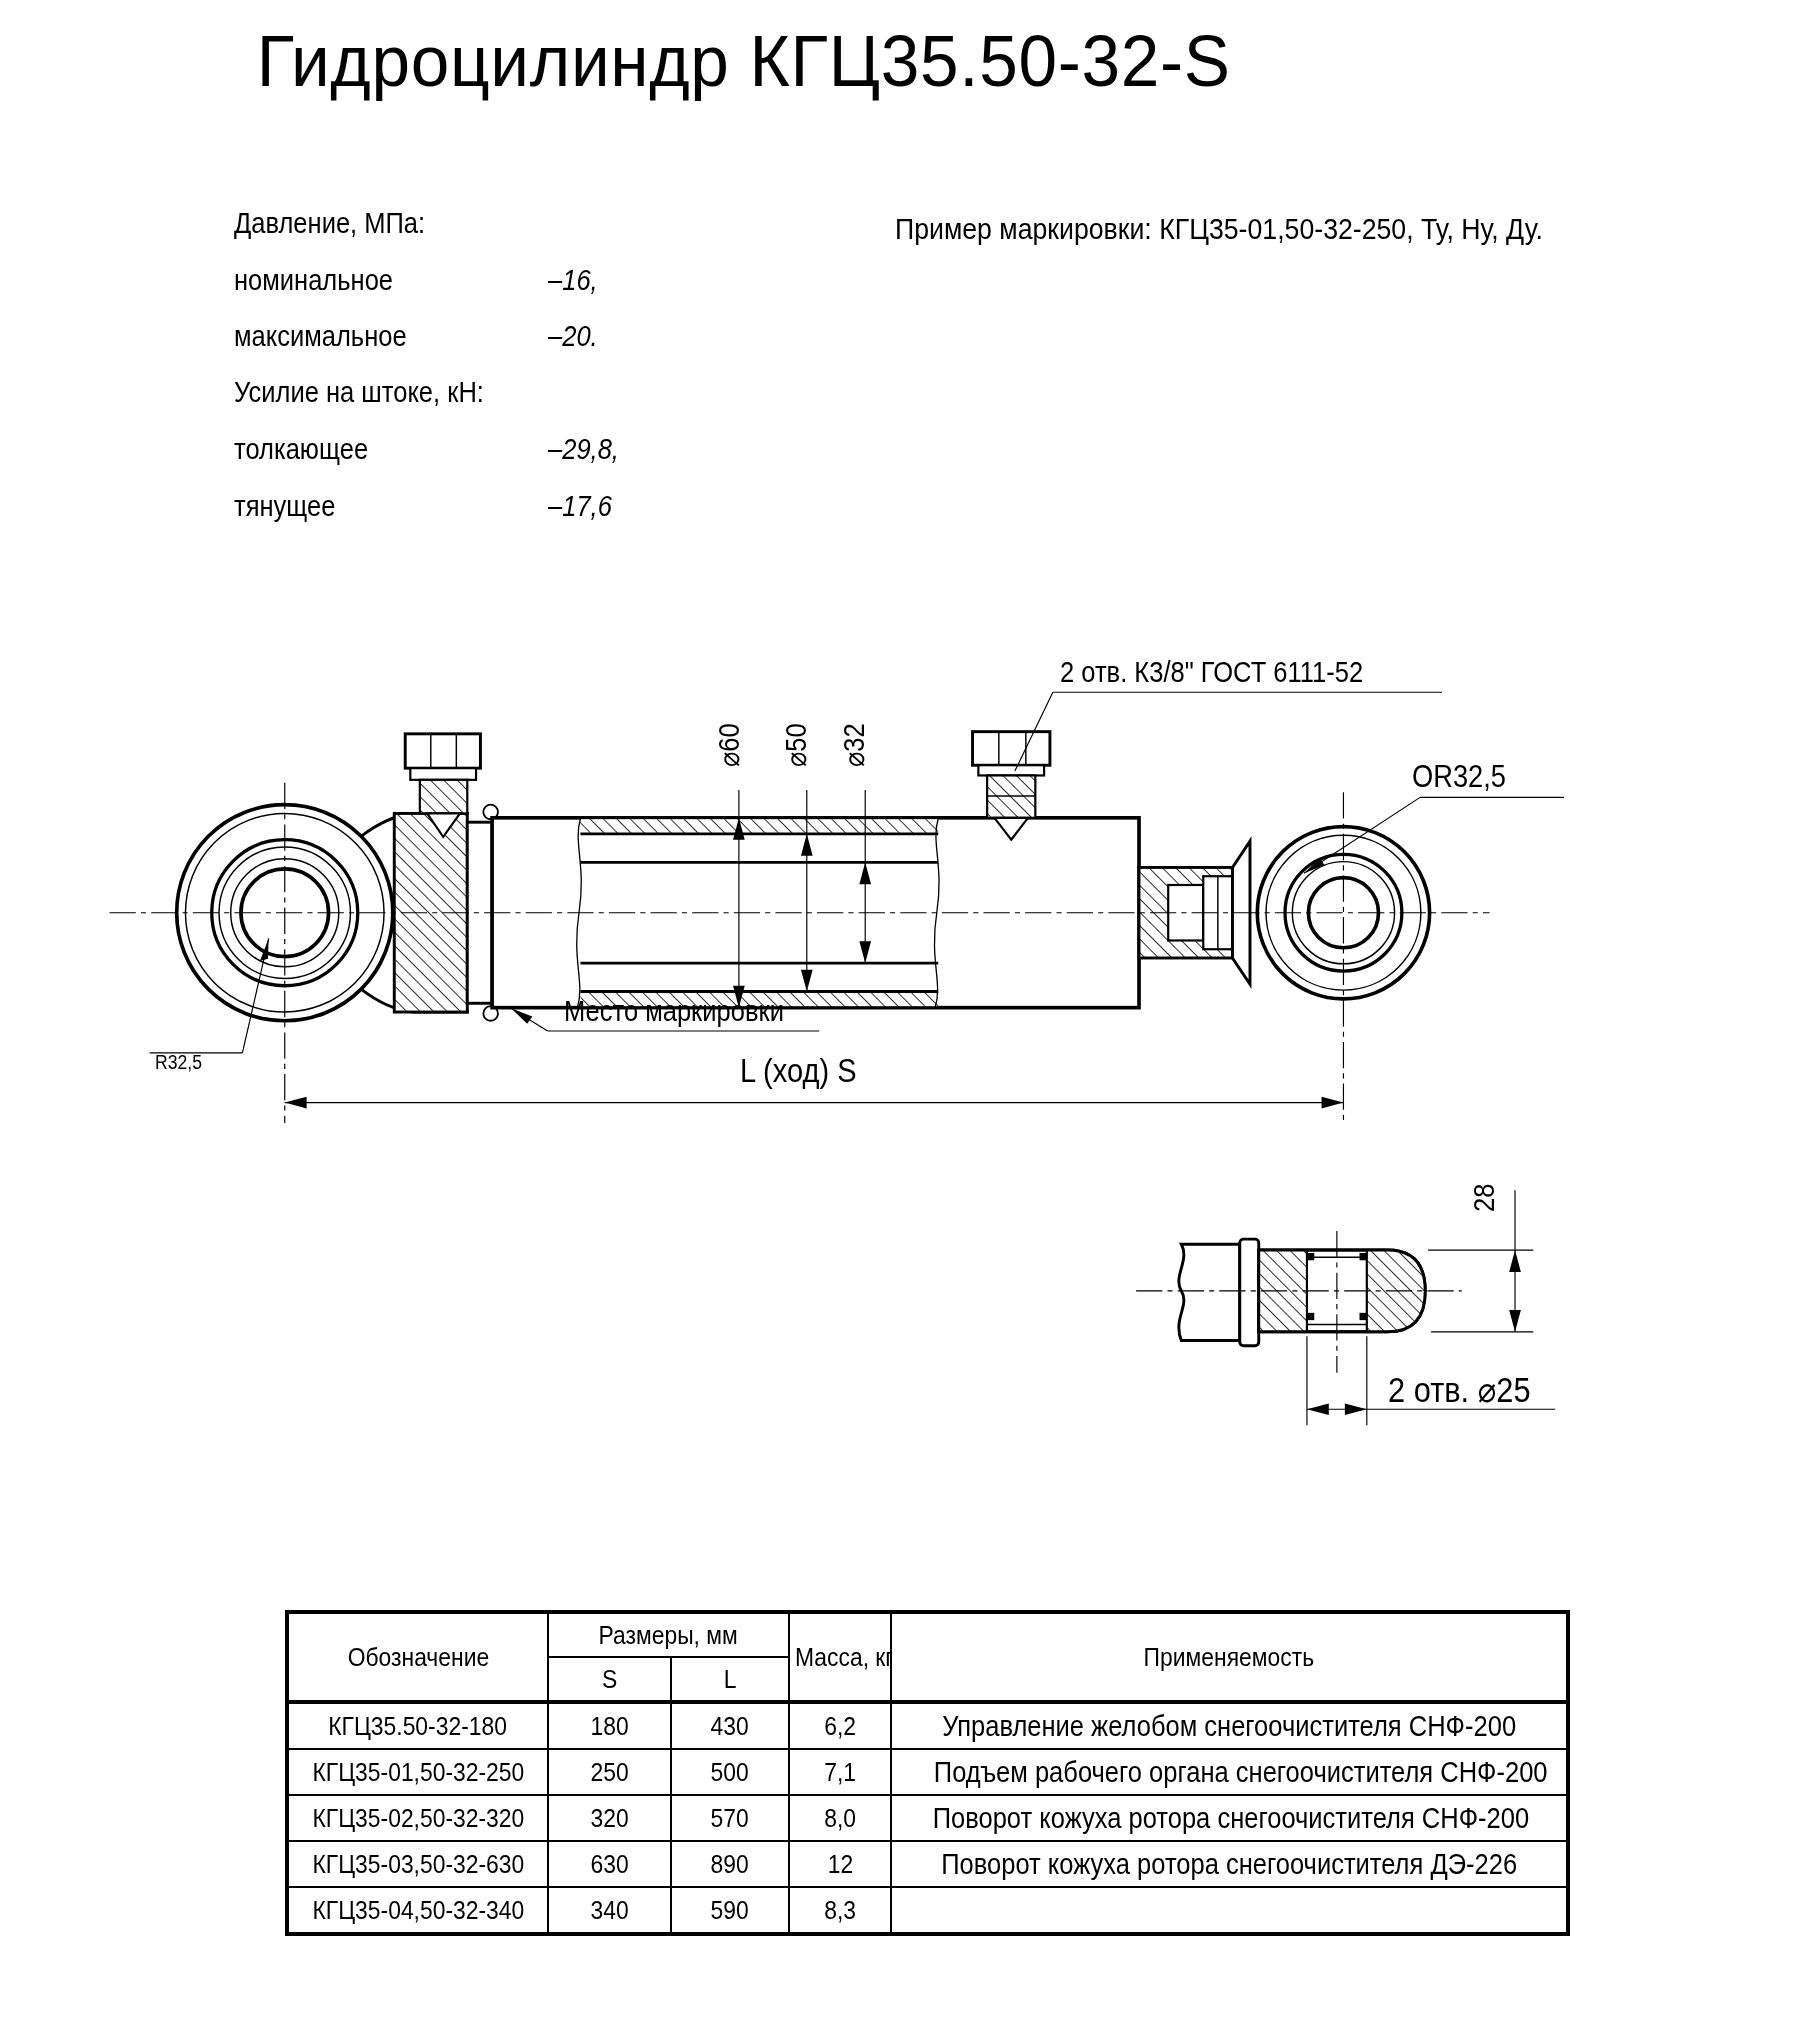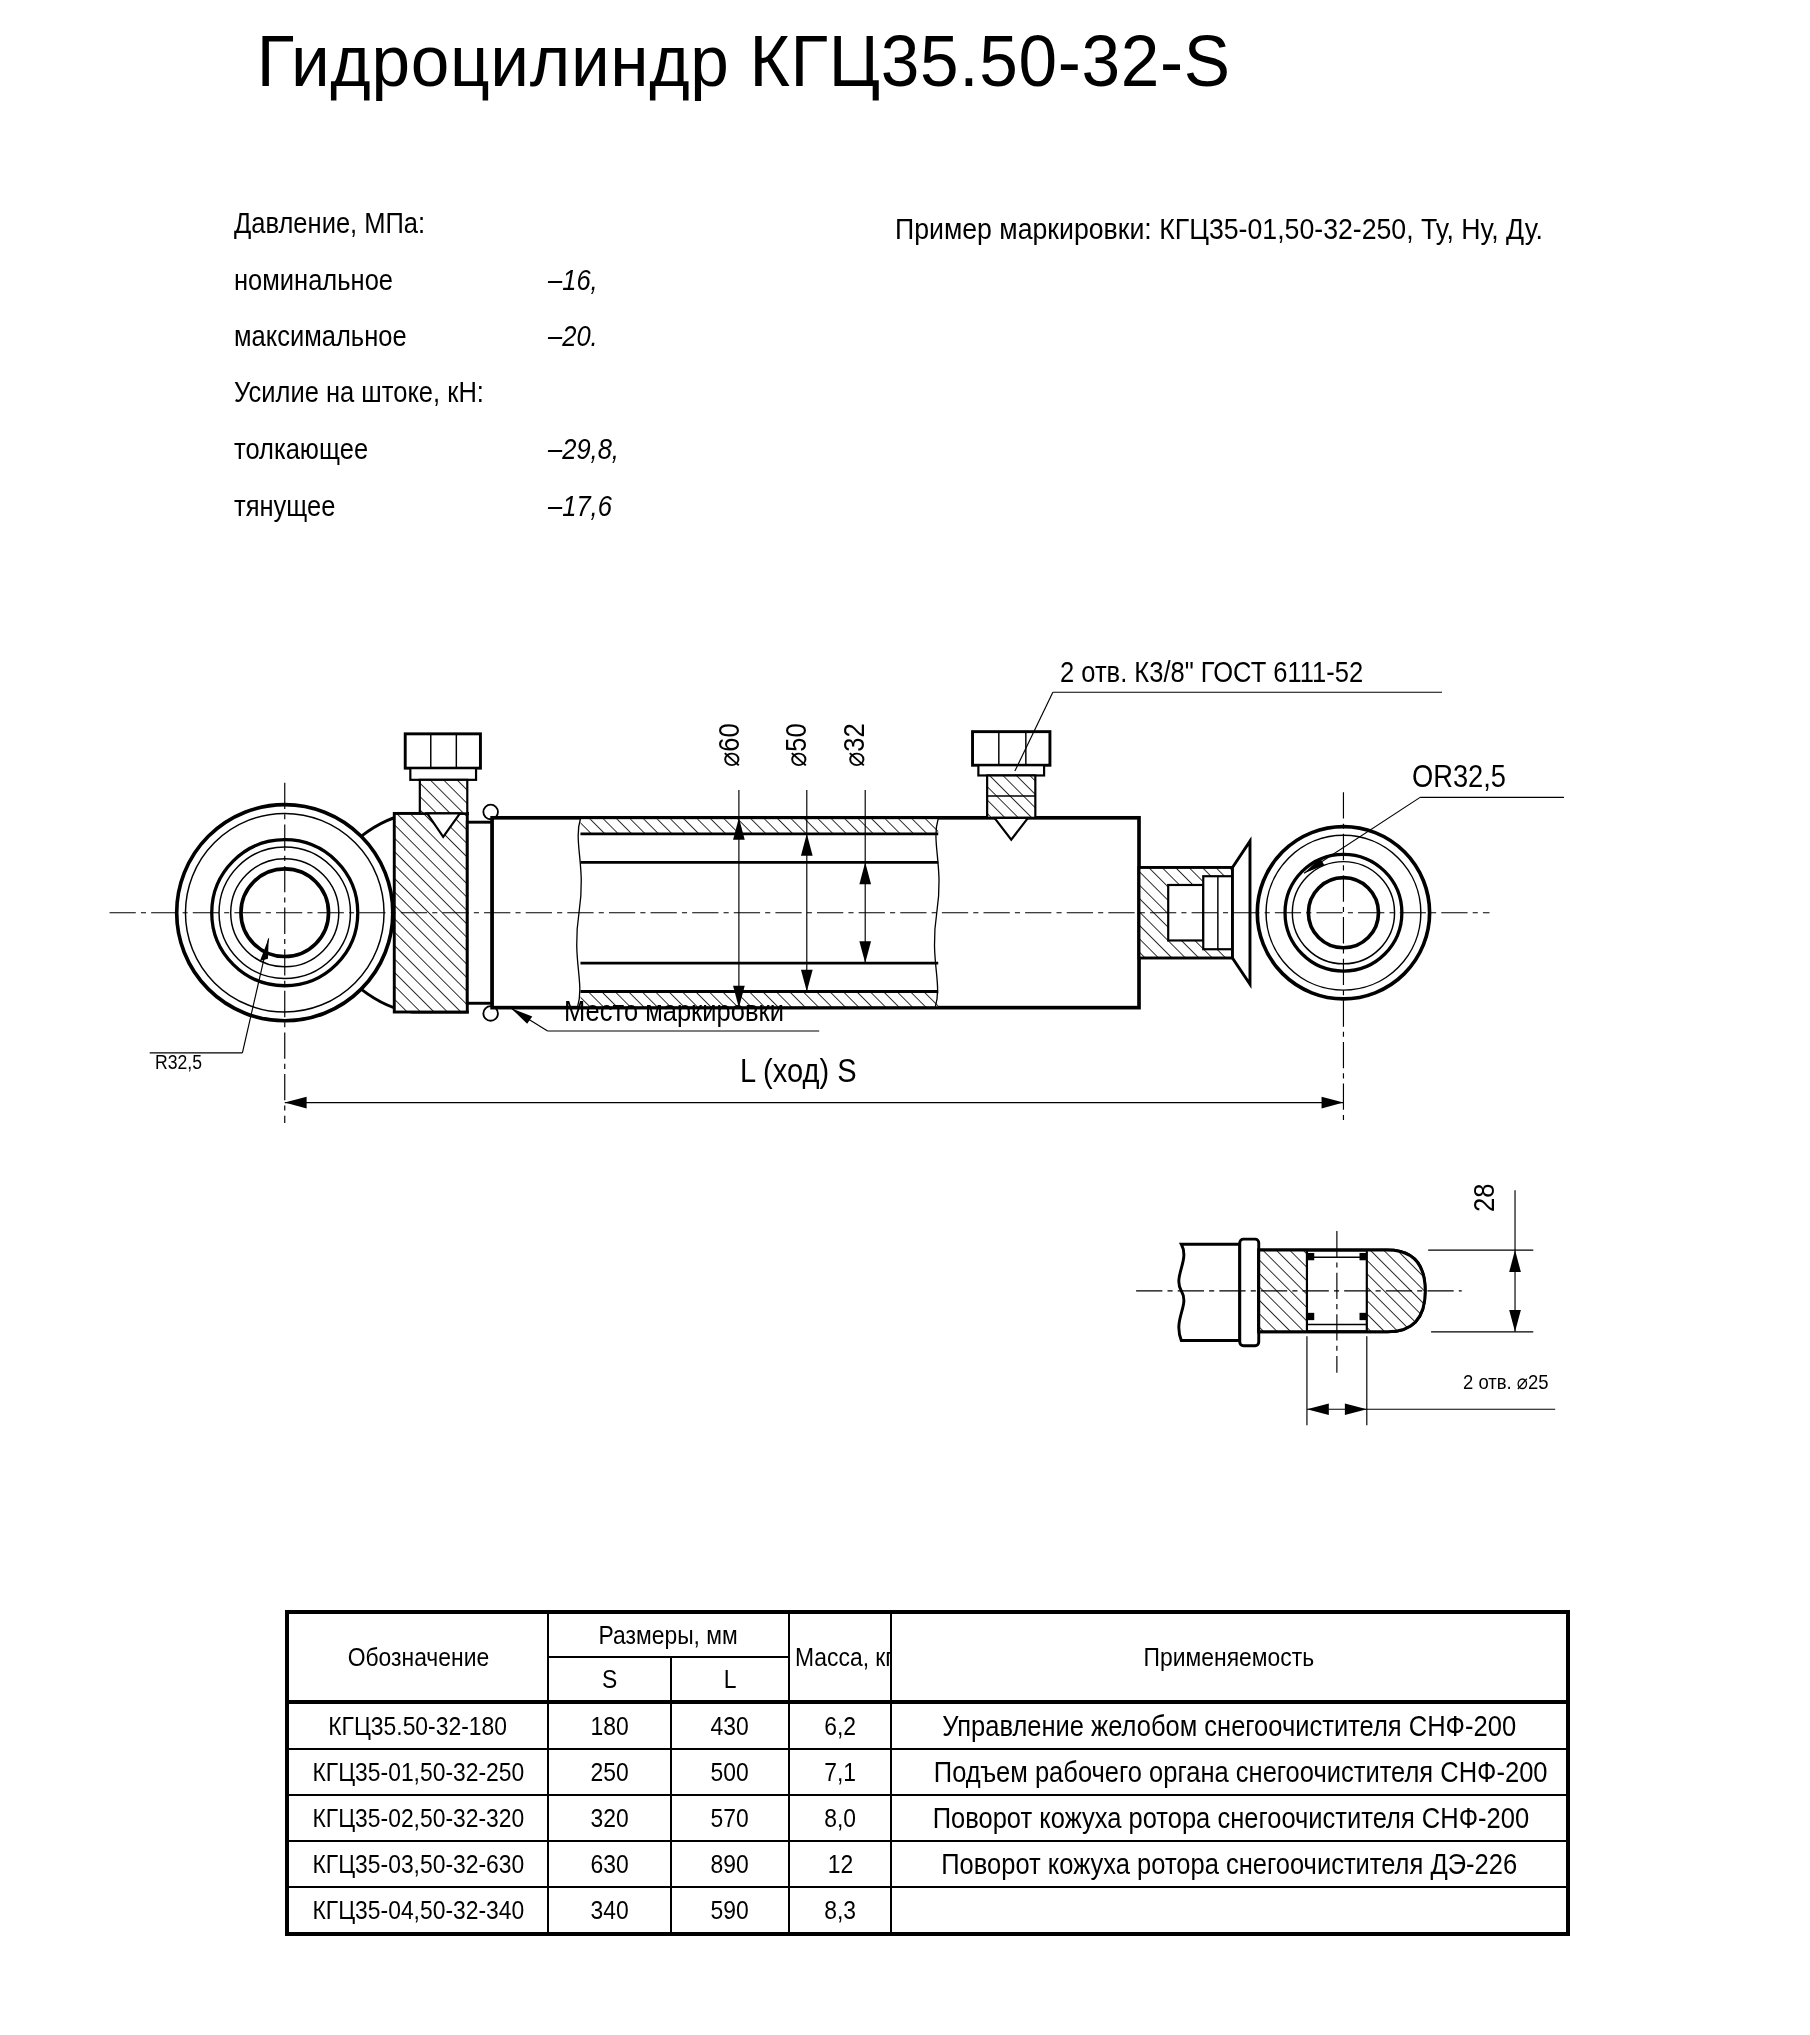--- a/index.html
+++ b/index.html
@@ -244,21 +244,21 @@
   <span class="ctl">Место маркировки</span>
 </div>
 
 <div class="abs" style="left:732px;top:1052px;width:219px;font-size:33px;">
   <span class="ct">L (ход) S</span>
 </div>
 
 <div class="abs rotbox" style="left:1440px;top:1182px;width:88px;height:32px;font-size:29px;">
   <span class="ct">28</span>
 </div>
-<div class="abs" style="left:1463px;top:1370px;font-size:21px;">
+<div class="abs" style="left:1388px;top:1370px;font-size:35px;">
   <span class="ctl">2 отв. ⌀25</span>
 </div>
 
 <table class="app">
   <colgroup>
     <col style="width:261px">
       <col style="width:123px">
       <col style="width:118px">
       <col style="width:102px">
       <col style="width:677px">

